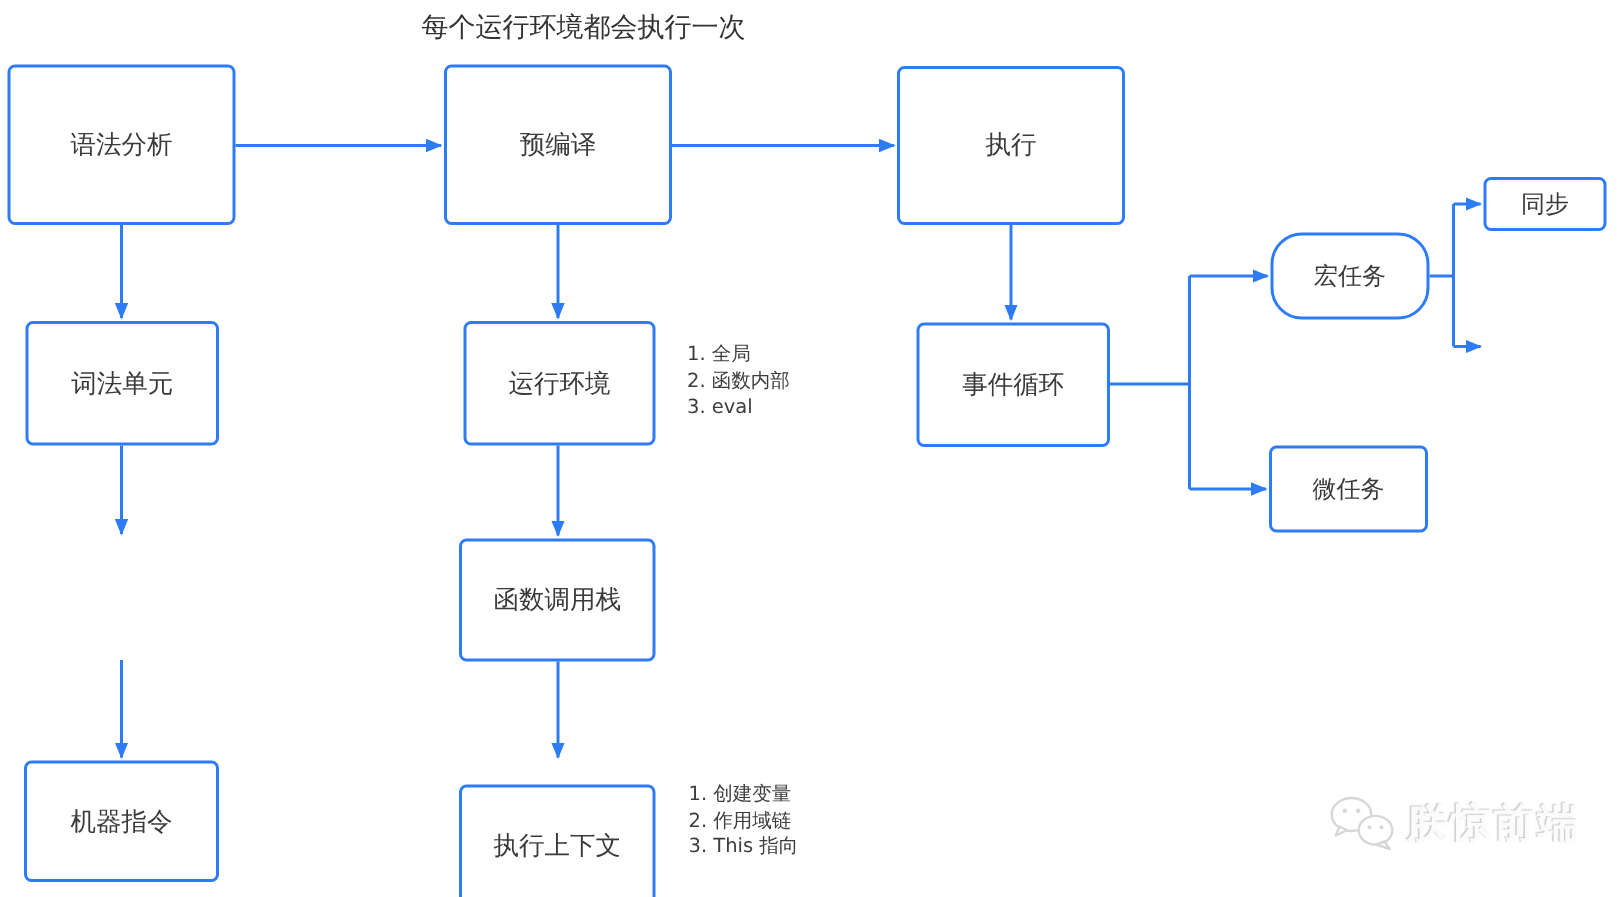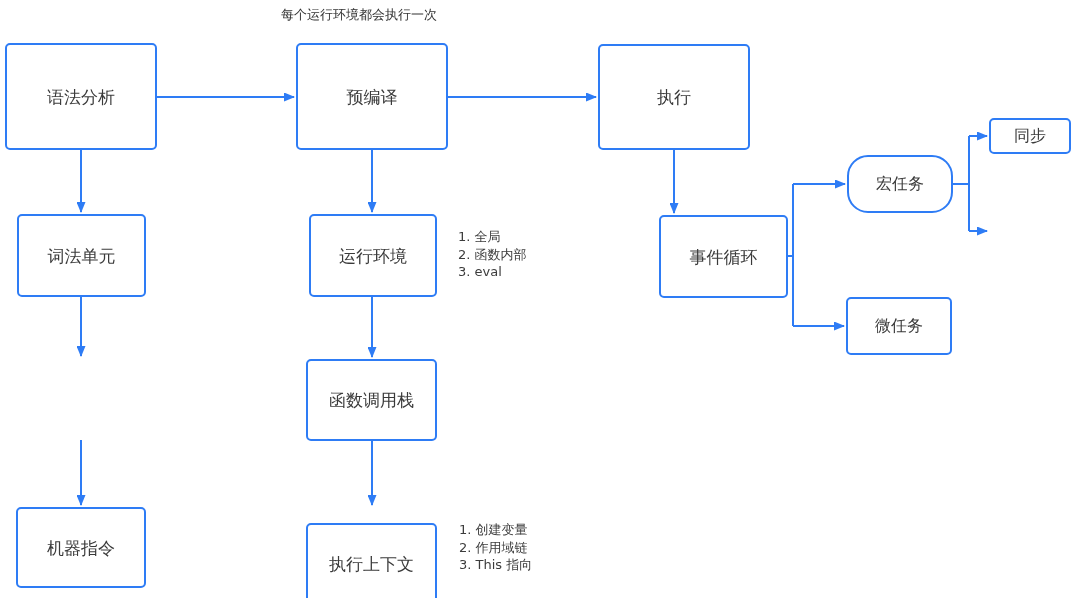--- a/index.html
+++ b/index.html
@@ -8,21 +8,21 @@
     font-family:"DejaVu Sans","Liberation Sans",sans-serif;
   }
   .layer{position:absolute;left:0;top:0;width:1080px;height:598px;pointer-events:none;}
   .node{
     position:absolute;display:flex;flex-direction:column;align-items:center;justify-content:center;
     border:2px solid #2e7cf5;border-radius:5px;background:#ffffff;
     color:#3a3a3a;font-size:17px;line-height:22px;text-align:center;box-sizing:border-box;
   }
   .node.small{font-size:16px;}
   .annotation{
-    position:absolute;left:281px;top:6px;font-size:13px;color:#333333;white-space:nowrap;
+    position:absolute;left:281px;top:6px;font-size:18px;color:#333333;white-space:nowrap;
   }
   .notes{
     position:absolute;font-size:13px;line-height:17.5px;color:#3c3c3c;white-space:nowrap;
   }
   .notes div{white-space:nowrap;}
   .notes-runtime{left:458px;top:228px;}
   .notes-context{left:459px;top:521px;}
   .watermark{
     position:absolute;left:886px;top:530px;display:flex;align-items:center;gap:6px;
     color:#fbfbfb;text-shadow:-1px -1px 1px #c9c9c9,1px 1px 0 #ffffff;
@@ -84,21 +84,21 @@
   <div class="node" style="left:309px;top:214px;width:128px;height:83px;">
     <span>运行环境</span>
   </div>
   <div class="node" style="left:306px;top:359px;width:131px;height:82px;">
     <span>函数调用栈</span>
   </div>
   <div class="node" style="left:306px;top:507px;width:131px;height:82px;margin-top:16px;">
     <span>执行上下文</span>
   </div>
 
-  <div class="node" style="left:611px;top:215px;width:129px;height:83px;margin-left:48px;">
+  <div class="node" style="left:611px;top:215px;width:129px;height:83px;">
     <span>事件循环</span>
   </div>
   <div class="node small" style="left:847px;top:155px;width:106px;height:58px;border-radius:21px;">
     <span>宏任务</span>
   </div>
   <div class="node small" style="left:846px;top:297px;width:106px;height:58px;">
     <span>微任务</span>
   </div>
   <div class="node small" style="left:989px;top:118px;width:82px;height:36px;">
     <span>同步</span>
@@ -108,14 +108,33 @@
     <div>1. 全局</div>
     <div>2. 函数内部</div>
     <div>3. eval</div>
   </div>
   <div class="notes notes-context">
     <div>1. 创建变量</div>
     <div>2. 作用域链</div>
     <div>3. This 指向</div>
   </div>
 
+  <div class="watermark">
+    <span>
+      <svg width="46" height="38" viewBox="0 0 46 38">
+        <g fill="#ffffff" stroke="#d7d7d7" stroke-width="1.6">
+          <ellipse cx="15" cy="13" rx="13.2" ry="11"></ellipse>
+          <path d="M7,21 L4.5,27 L12,23.5 Z" stroke-linejoin="round"></path>
+          <ellipse cx="31" cy="23.5" rx="11.2" ry="9.6"></ellipse>
+          <path d="M37,31 L40.5,36 L31.5,33 Z" stroke-linejoin="round"></path>
+        </g>
+        <g fill="#d7d7d7" stroke="none">
+          <circle cx="10.5" cy="10.5" r="1.5"></circle>
+          <circle cx="19.5" cy="10.5" r="1.5"></circle>
+          <circle cx="27" cy="21.5" r="1.3"></circle>
+          <circle cx="35" cy="21.5" r="1.3"></circle>
+        </g>
+      </svg>
+    </span>
+    <span>朕惊前端</span>
+  </div>
 
 </div>
 
 </body></html>

